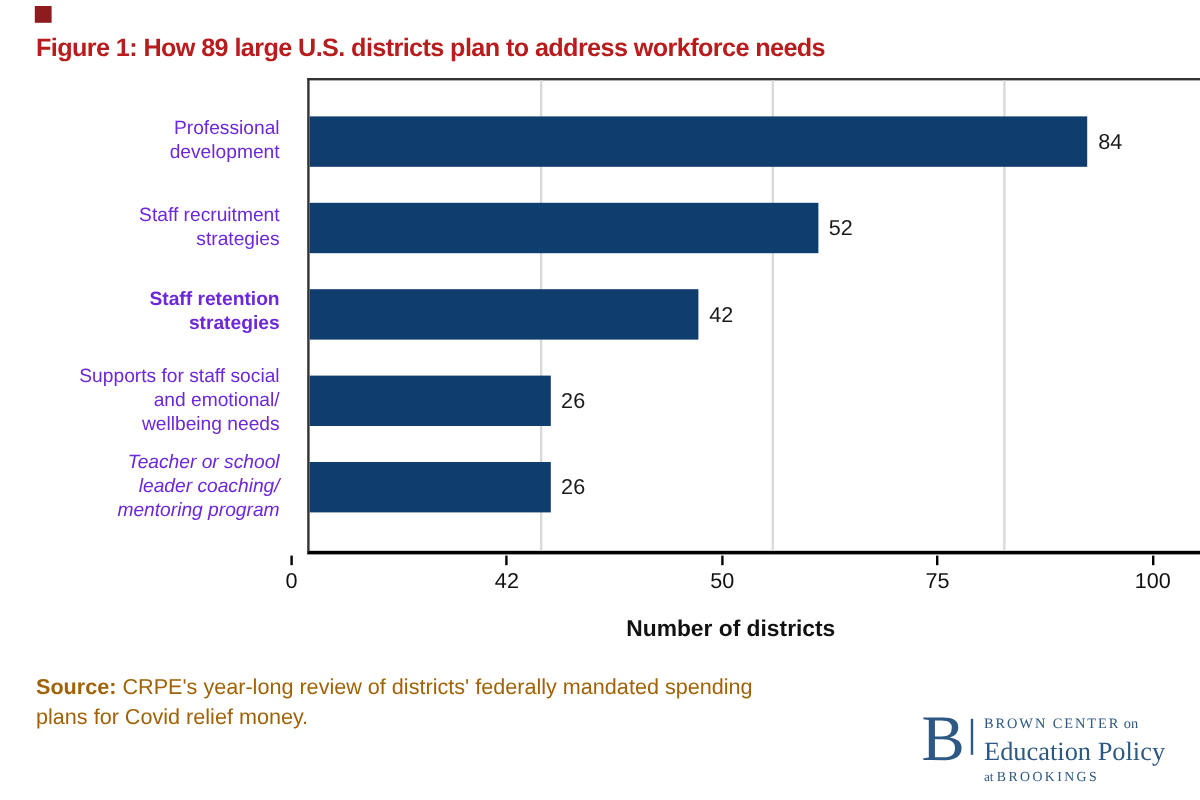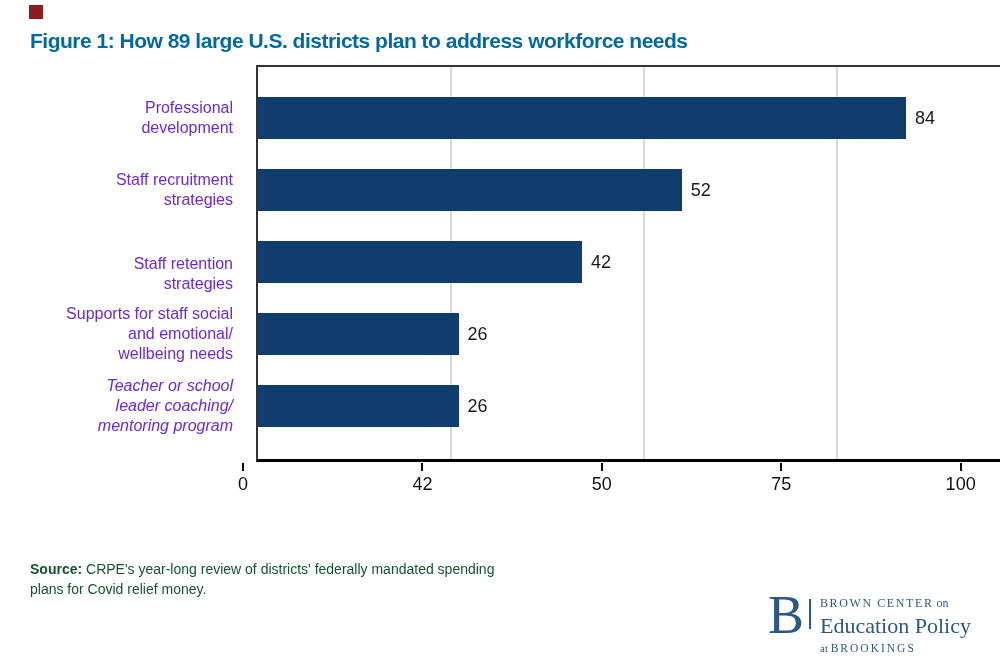--- a/index.html
+++ b/index.html
@@ -3,21 +3,21 @@
 <meta charset="utf-8">
 <style>
   html,body{margin:0;padding:0;background:#fff;}
   .page{
     position:relative;width:1000px;height:667px;background:#ffffff;overflow:hidden;
     font-family:"Liberation Sans", sans-serif;color:#111;
   }
   .accent-square{position:absolute;left:29px;top:5px;width:14px;height:14px;background:#8e1b1e;}
   .figure-title{
     position:absolute;left:30px;top:29px;margin:0;
-    font-size:21px;font-weight:bold;letter-spacing:-0.5px;color:#0369a1;white-space:nowrap;
+    font-size:21px;font-weight:bold;letter-spacing:-0.5px;color:#b91c1c;white-space:nowrap;
   }
   
   .plot{
     position:absolute;left:256px;top:65px;width:791px;height:397px;box-sizing:border-box;
     border:2px solid #333;border-bottom:3px solid #000;background:#fff;text-align:right;
   }
   .gridline{position:absolute;top:0;bottom:0;width:2px;background:#d9d9d9;}
   .bar-row{position:absolute;left:0;width:100%;height:42px;}
   .bar{position:absolute;left:0;top:0;height:100%;background:#0e3d6e;}
   .value-label{
@@ -34,21 +34,21 @@
   .tick-label{
     position:absolute;top:12px;transform:translateX(-50%);
     font-size:18px;color:#111;white-space:nowrap;
   }
   .x-axis-title{
     position:absolute;left:243px;top:514px;width:732px;text-align:center;
     font-size:19px;font-weight:bold;color:#111;
   }
   .footer{
     position:absolute;left:30px;top:560px;width:640px;
-    font-size:14px;line-height:1.4;color:#14532d;
+    font-size:18px;line-height:1.4;color:#a16207;
   }
   .footer p{margin:0;white-space:pre-line;}
   .footer .lbl{font-weight:bold;}
   
   .logo{position:absolute;left:768px;top:590px;width:225px;height:64px;color:#2c5883;}
   .logo-b{
     position:absolute;left:0;top:-2px;
     font-family:"Liberation Serif", serif;font-size:54px;line-height:1;font-weight:normal;
   }
   .logo-divider{position:absolute;left:41px;top:9px;width:1.5px;height:30px;background:#2c5883;}
@@ -96,21 +96,21 @@
           <span class="value-label" style="left: calc(25.4902% + 9px);">26</span>
         </div>
       </div>
   </div>
 
   <div id="cat-labels">
       <div class="cat-label" style="top: 118px;">Professional
 development</div>
       <div class="cat-label" style="top: 190px;">Staff recruitment
 strategies</div>
-      <div class="cat-label" style="top: 274px;">Staff retention
+      <div class="cat-label" style="top: 260px; font-weight: bold;">Staff retention
 strategies</div>
       <div class="cat-label" style="top: 334px;">Supports for staff social
 and emotional/
 wellbeing needs</div>
       <div class="cat-label" style="top: 406px; font-style: italic;">Teacher or school
 leader coaching/
 mentoring program</div>
     </div>
 
   <div class="axis-strip">
@@ -119,20 +119,21 @@
       <div class="tick-mark" style="left: 24.5098%;"></div>
       <div class="tick-label" style="left: 24.5098%;">42</div>
       <div class="tick-mark" style="left: 49.0196%;"></div>
       <div class="tick-label" style="left: 49.0196%;">50</div>
       <div class="tick-mark" style="left: 73.5294%;"></div>
       <div class="tick-label" style="left: 73.5294%;">75</div>
       <div class="tick-mark" style="left: 98.0392%;"></div>
       <div class="tick-label" style="left: 98.0392%;">100</div>
     </div>
 
+  <div class="x-axis-title">Number of districts</div>
 
   <div class="footer">
     <p><span class="lbl">Source:</span><span> CRPE's year-long review of districts' federally mandated spending
 plans for Covid relief money.</span></p>
   </div>
 
   <div class="logo">
     <div class="logo-b">B</div>
     <div class="logo-divider"></div>
     <div class="logo-text">

